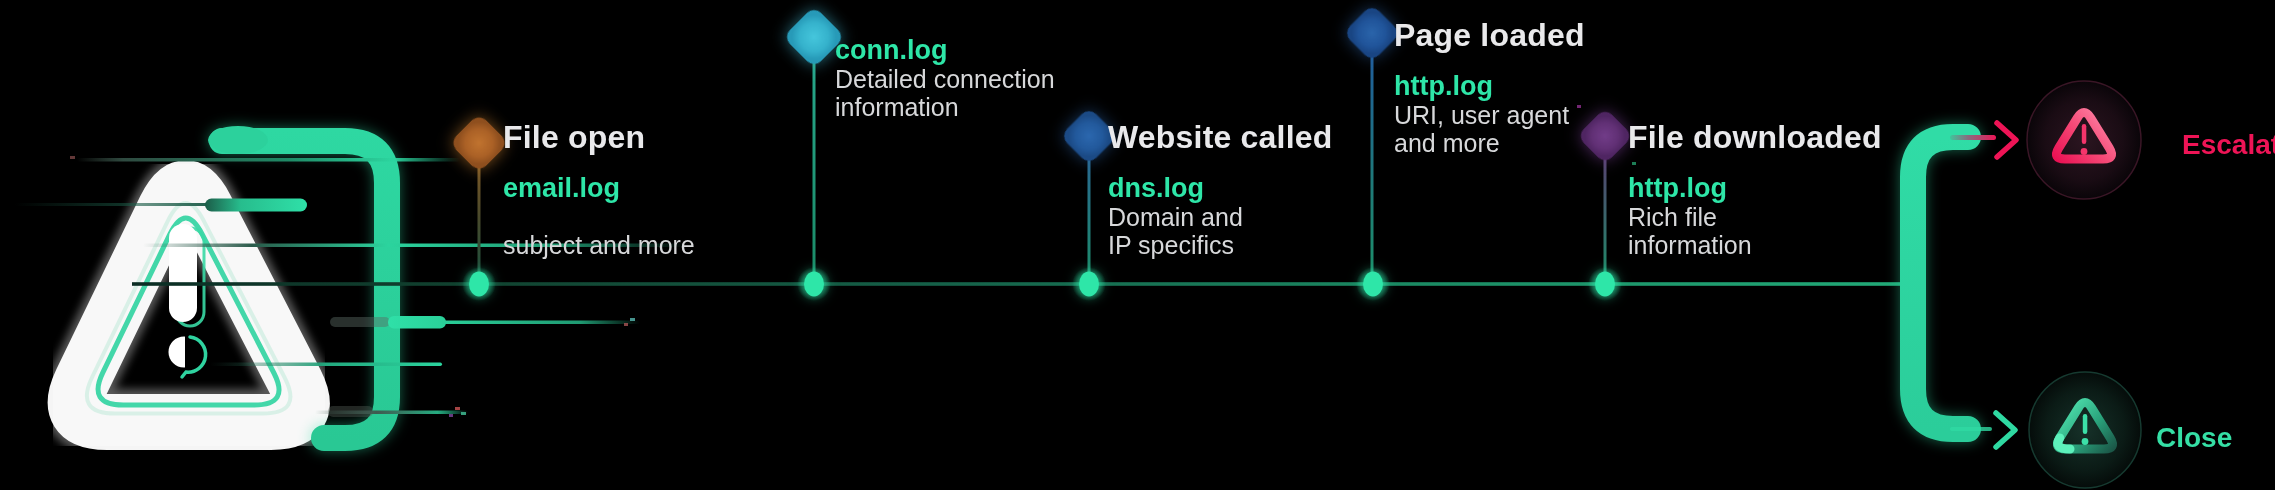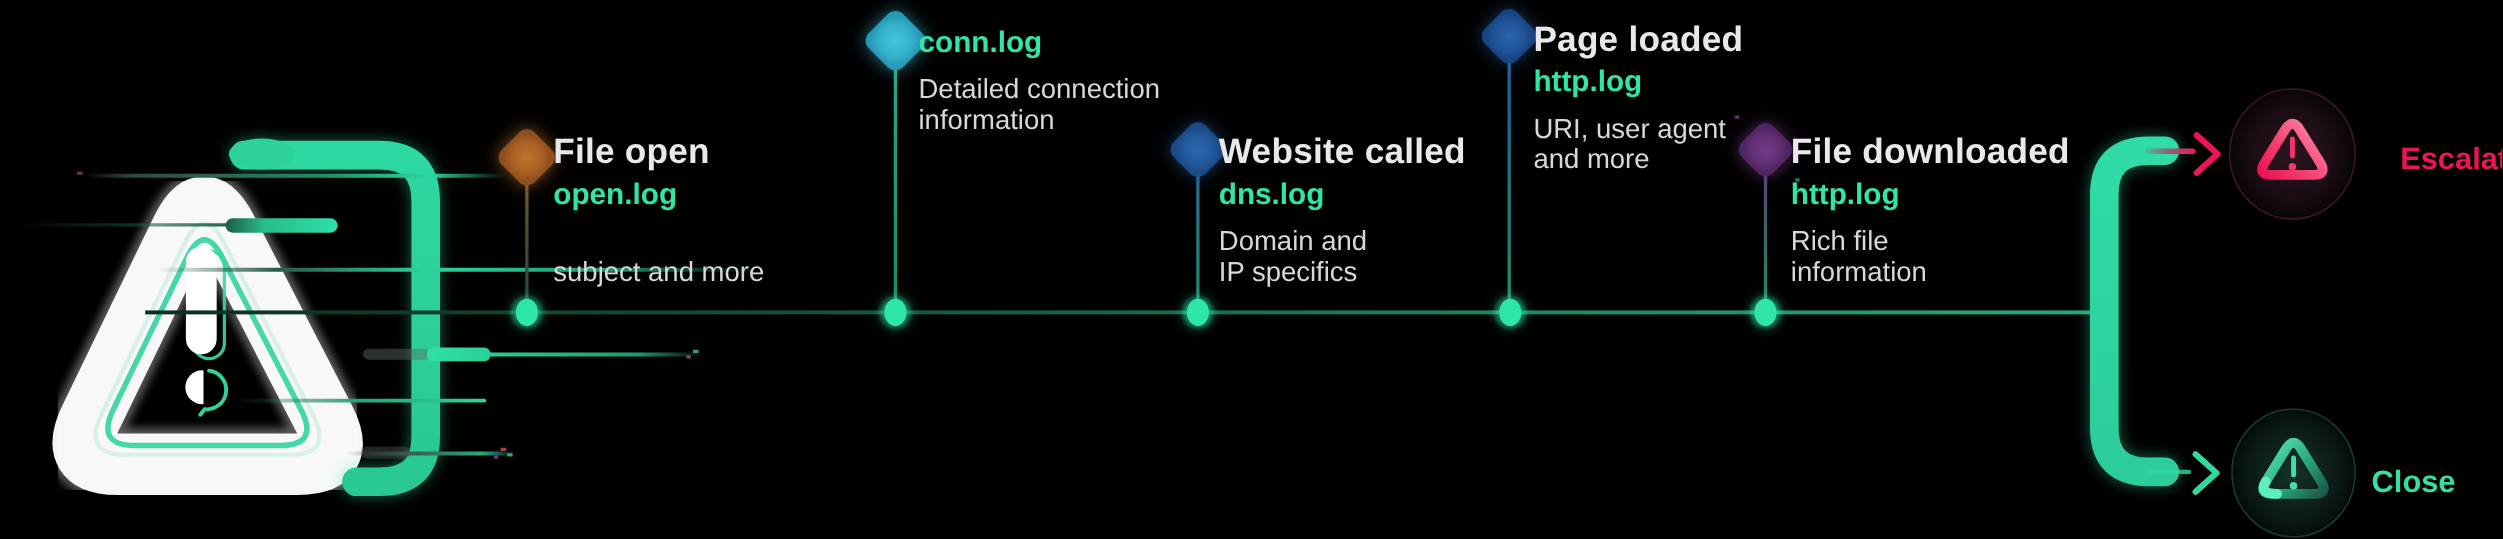--- a/index.html
+++ b/index.html
@@ -1,22 +1,22 @@
 <!DOCTYPE html>
 <html style="--background: #000000; --title-color: #e9e9eb; --log-color: #2ee6a8; --desc-color: #d7d8da; --timeline-color: #1c9a6e; --node-color: #2ee6a8; --bracket-color: #2fd9a2; --escalate-color: #ee1456; --close-color: #35dfa5;"><head>
 <meta charset="utf-8">
 <style>
   html,body{margin:0;padding:0;background:#000;}
   .stage{position:relative;width:2275px;height:490px;background:var(--background,#000);overflow:hidden;
          font-family:"Liberation Sans", sans-serif;}
   .artwork{position:absolute;left:0;top:0;}
   .milestone{position:absolute;white-space:nowrap;}
   .m-title{font:700 32px/36px "Liberation Sans",sans-serif;color:var(--title-color,#e9e9eb);letter-spacing:.2px;}
-  .m-log{font:700 27px/27px "Liberation Sans",sans-serif;color:var(--log-color,#2ee6a8);margin-top:8px;}
-  .m-desc{font:400 25px/28px "Liberation Sans",sans-serif;color:var(--desc-color,#d7d8da);margin-top:15px;}
+  .m-log{font:700 27px/27px "Liberation Sans",sans-serif;color:var(--log-color,#2ee6a8);margin-top:20px;}
+  .m-desc{font:400 25px/28px "Liberation Sans",sans-serif;color:var(--desc-color,#d7d8da);margin-top:1px;}
   .outcome-label{position:absolute;font:700 28px/32px "Liberation Sans",sans-serif;white-space:nowrap;}
   .outcome-label.escalate{left:2156px;top:129px;color:var(--escalate-color,#ee1456);margin-left:26px;}
   .outcome-label.close{left:2156px;top:422px;color:var(--close-color,#35dfa5);}
   .glow-teal{filter:drop-shadow(0 0 7px rgba(46,220,165,.45));}
   .glow-node{filter:drop-shadow(0 0 6px rgba(46,230,168,.6));}
 </style>
 </head>
 <body>
 
 <div class="stage">
@@ -275,21 +275,21 @@
       <ellipse cx="2085" cy="430" rx="56" ry="58" fill="url(#rCloseBg)" stroke="#163a30" stroke-width="1.5"></ellipse>
       <path d="M2091.8,408.1 L2110.2,437.9 Q2117,449 2104,449 L2066,449 Q2053,449 2059.8,437.9 L2078.2,408.1 Q2085,397 2091.8,408.1 Z" fill="none" stroke="url(#gCloseTri)" stroke-width="9" stroke-linejoin="round"></path>
       <path d="M2070,449 Q2053,449 2059.8,437.9" fill="none" stroke="#5df0bb" stroke-width="9" stroke-linecap="round"></path>
       <rect x="2082.8" y="414" width="4.5" height="20" rx="2.2" fill="#3ce0a8"></rect>
       <circle cx="2085" cy="441.5" r="3.4" fill="#3ce0a8"></circle>
     </g>
   </svg>
 
   <div class="milestone" style="left:503px;top:119px">
     <div class="m-title">File open</div>
-    <div class="m-log">open.log</div>
+    <div class="m-log">email.log</div>
     <div class="m-desc">
       <br>
       <span>subject and more</span>
     </div>
   </div>
 
   <div class="milestone" style="left:835px;top:17px">
     <div class="m-log">conn.log</div>
     <div class="m-desc">
       <span>Detailed connection</span><br>

